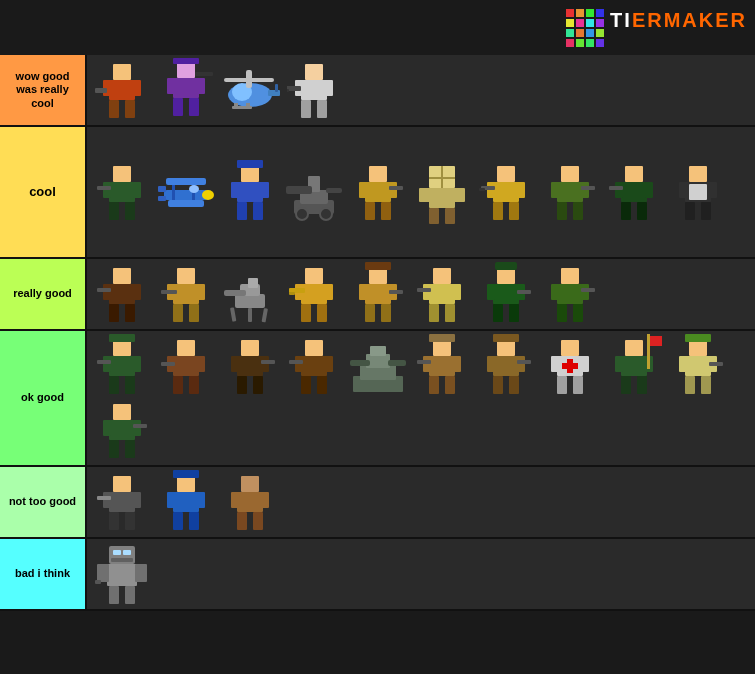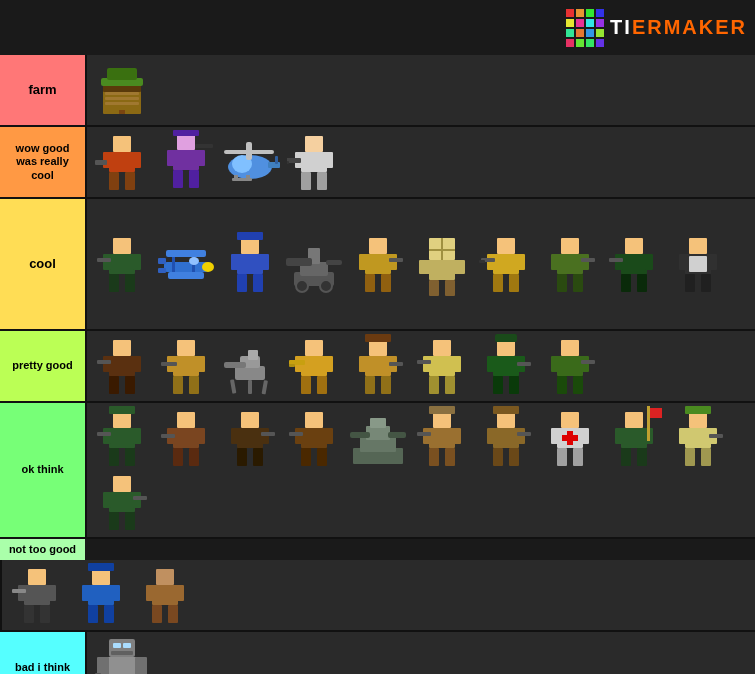--- a/index.html
+++ b/index.html
@@ -41,21 +41,21 @@
     .header-row {
       display: flex;
       justify-content: space-between;
       align-items: center;
       background: #1a1a1a;
       padding: 4px 8px;
       height: 55px;
     }
     .tiermaker-logo {
       display: flex;
-      align-items: center;
+      align-items: flex-start;
       gap: 6px;
     }
     .logo-grid {
       display: grid;
       grid-template-columns: repeat(4, 8px);
       gap: 2px;
     }
     .logo-cell {
       width: 8px;
       height: 8px;
@@ -113,42 +113,20 @@
         <div class="logo-cell" style="background:#64e632;"></div>
         <div class="logo-cell" style="background:#32e664;"></div>
         <div class="logo-cell" style="background:#6432e6;"></div>
       </div>
       <div class="logo-text">
         Ti<span>ERMAKER</span>
       </div>
     </div>
   </div>
 
-  <div class="tier-row" style="min-height:55px;">
-    <div class="tier-label tier-s">farm</div>
-    <div class="tier-items">
-
-      <div class="item-box">
-        <svg class="char-svg" viewBox="0 0 55 60">
-
-          <rect x="8" y="30" width="38" height="24" fill="#8B6914" rx="1"></rect>
-          <rect x="8" y="24" width="38" height="8" fill="#5a3a0a" rx="1"></rect>
-
-          <rect x="10" y="32" width="34" height="3" fill="#a07830" rx="1"></rect>
-          <rect x="10" y="37" width="34" height="3" fill="#a07830" rx="1"></rect>
-          <rect x="10" y="42" width="34" height="3" fill="#a07830" rx="1"></rect>
-
-          <rect x="6" y="18" width="42" height="8" fill="#4a8a20" rx="2"></rect>
-          <rect x="12" y="8" width="30" height="12" fill="#3a7010" rx="2"></rect>
-
-          <rect x="24" y="50" width="6" height="4" fill="#7a4510"></rect>
-        </svg>
-      </div>
-    </div>
-  </div>
 
   <div class="tier-row" style="min-height:65px;">
     <div class="tier-label" style="background-color:#ff9944;font-size:11px;">wow good was really cool</div>
     <div class="tier-items">
 
       <div class="item-box">
         <svg viewBox="0 0 55 65" width="55" height="65">
           <rect x="18" y="6" width="18" height="16" fill="#f5c27a" rx="1"></rect>
           <rect x="14" y="22" width="26" height="20" fill="#c04010" rx="1"></rect>
           <rect x="8" y="22" width="8" height="16" fill="#c04010" rx="1"></rect>
@@ -339,21 +317,21 @@
           <rect x="8" y="22" width="8" height="16" fill="#303030" rx="1"></rect>
           <rect x="38" y="22" width="8" height="16" fill="#303030" rx="1"></rect>
           <rect x="14" y="42" width="10" height="18" fill="#202020" rx="1"></rect>
           <rect x="30" y="42" width="10" height="18" fill="#202020" rx="1"></rect>
         </svg>
       </div>
     </div>
   </div>
 
   <div class="tier-row" style="min-height:70px;">
-    <div class="tier-label" style="background-color:#bbff55;font-size:11px;">pretty good</div>
+    <div class="tier-label" style="background-color:#bbff55;font-size:11px;">really good</div>
     <div class="tier-items">
       <div class="item-box">
         <svg viewBox="0 0 55 65" width="55" height="65">
           <rect x="18" y="6" width="18" height="16" fill="#f5c27a" rx="1"></rect>
           <rect x="14" y="22" width="26" height="20" fill="#5a3010" rx="1"></rect>
           <rect x="8" y="22" width="8" height="16" fill="#5a3010" rx="1"></rect>
           <rect x="38" y="22" width="8" height="16" fill="#5a3010" rx="1"></rect>
           <rect x="14" y="42" width="10" height="18" fill="#3a1a00" rx="1"></rect>
           <rect x="30" y="42" width="10" height="18" fill="#3a1a00" rx="1"></rect>
           <rect x="2" y="26" width="14" height="4" fill="#555" rx="1"></rect>
@@ -442,21 +420,21 @@
           <rect x="38" y="22" width="8" height="16" fill="#3a6a1a" rx="1"></rect>
           <rect x="14" y="42" width="10" height="18" fill="#1a4a0a" rx="1"></rect>
           <rect x="30" y="42" width="10" height="18" fill="#1a4a0a" rx="1"></rect>
           <rect x="38" y="26" width="14" height="4" fill="#555" rx="1"></rect>
         </svg>
       </div>
     </div>
   </div>
 
   <div class="tier-row" style="min-height:130px;">
-    <div class="tier-label" style="background-color:#77ff77;font-size:11px; min-height:130px;">ok think</div>
+    <div class="tier-label" style="background-color:#77ff77;font-size:11px; min-height:130px;">ok good</div>
     <div class="tier-items" style="flex-wrap:wrap; min-height:130px;">
       <div class="item-box">
         <svg viewBox="0 0 55 65" width="55" height="65">
           <rect x="18" y="6" width="18" height="16" fill="#f5c27a" rx="1"></rect>
 
           <rect x="14" y="0" width="26" height="8" fill="#2a5a2a" rx="1"></rect>
           <rect x="14" y="22" width="26" height="20" fill="#2a5a2a" rx="1"></rect>
           <rect x="8" y="22" width="8" height="16" fill="#2a5a2a" rx="1"></rect>
           <rect x="38" y="22" width="8" height="16" fill="#2a5a2a" rx="1"></rect>
           <rect x="14" y="42" width="10" height="18" fill="#1a3a1a" rx="1"></rect>
@@ -585,21 +563,21 @@
           <rect x="8" y="22" width="8" height="16" fill="#2a5a2a" rx="1"></rect>
           <rect x="38" y="22" width="8" height="16" fill="#2a5a2a" rx="1"></rect>
           <rect x="14" y="42" width="10" height="18" fill="#1a3a1a" rx="1"></rect>
           <rect x="30" y="42" width="10" height="18" fill="#1a3a1a" rx="1"></rect>
           <rect x="38" y="26" width="14" height="4" fill="#555" rx="1"></rect>
         </svg>
       </div>
     </div>
   </div>
 
-  <div class="tier-row" style="min-height:70px;flex-direction:column;">
+  <div class="tier-row" style="min-height:70px;">
     <div class="tier-label" style="background-color:#aaffaa;font-size:11px;">not too good</div>
     <div class="tier-items">
       <div class="item-box">
         <svg viewBox="0 0 55 65" width="55" height="65">
           <rect x="18" y="6" width="18" height="16" fill="#f5c27a" rx="1"></rect>
           <rect x="14" y="22" width="26" height="20" fill="#555" rx="1"></rect>
           <rect x="8" y="22" width="8" height="16" fill="#555" rx="1"></rect>
           <rect x="38" y="22" width="8" height="16" fill="#555" rx="1"></rect>
           <rect x="14" y="42" width="10" height="18" fill="#333" rx="1"></rect>
           <rect x="30" y="42" width="10" height="18" fill="#333" rx="1"></rect>

